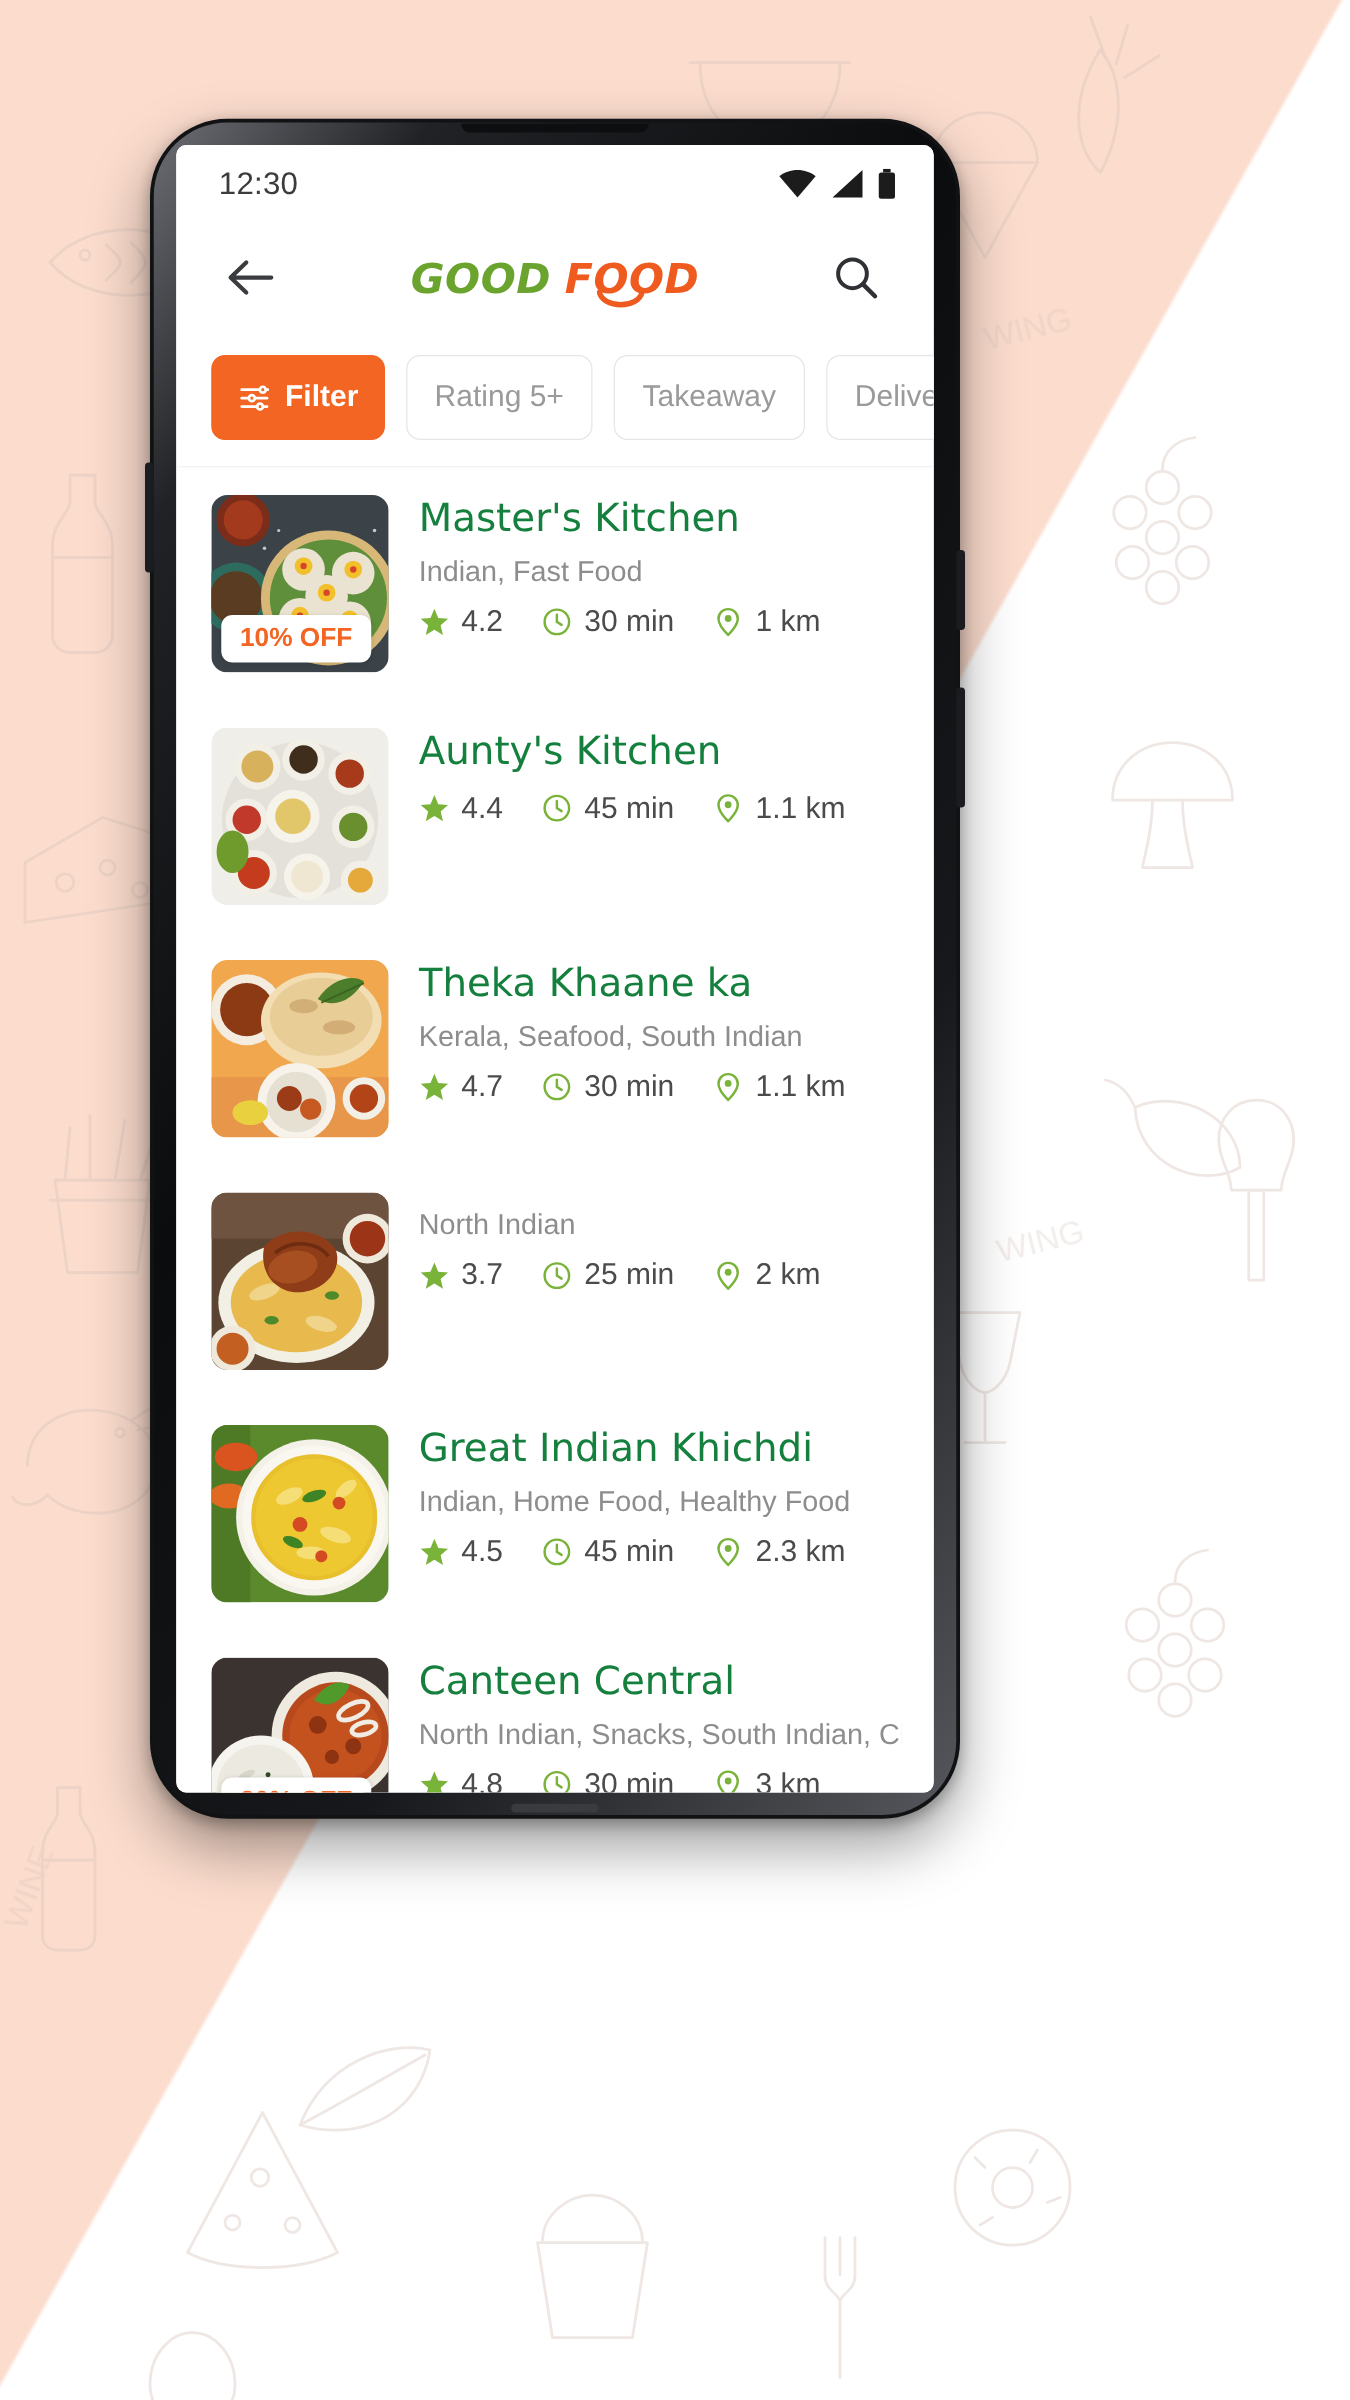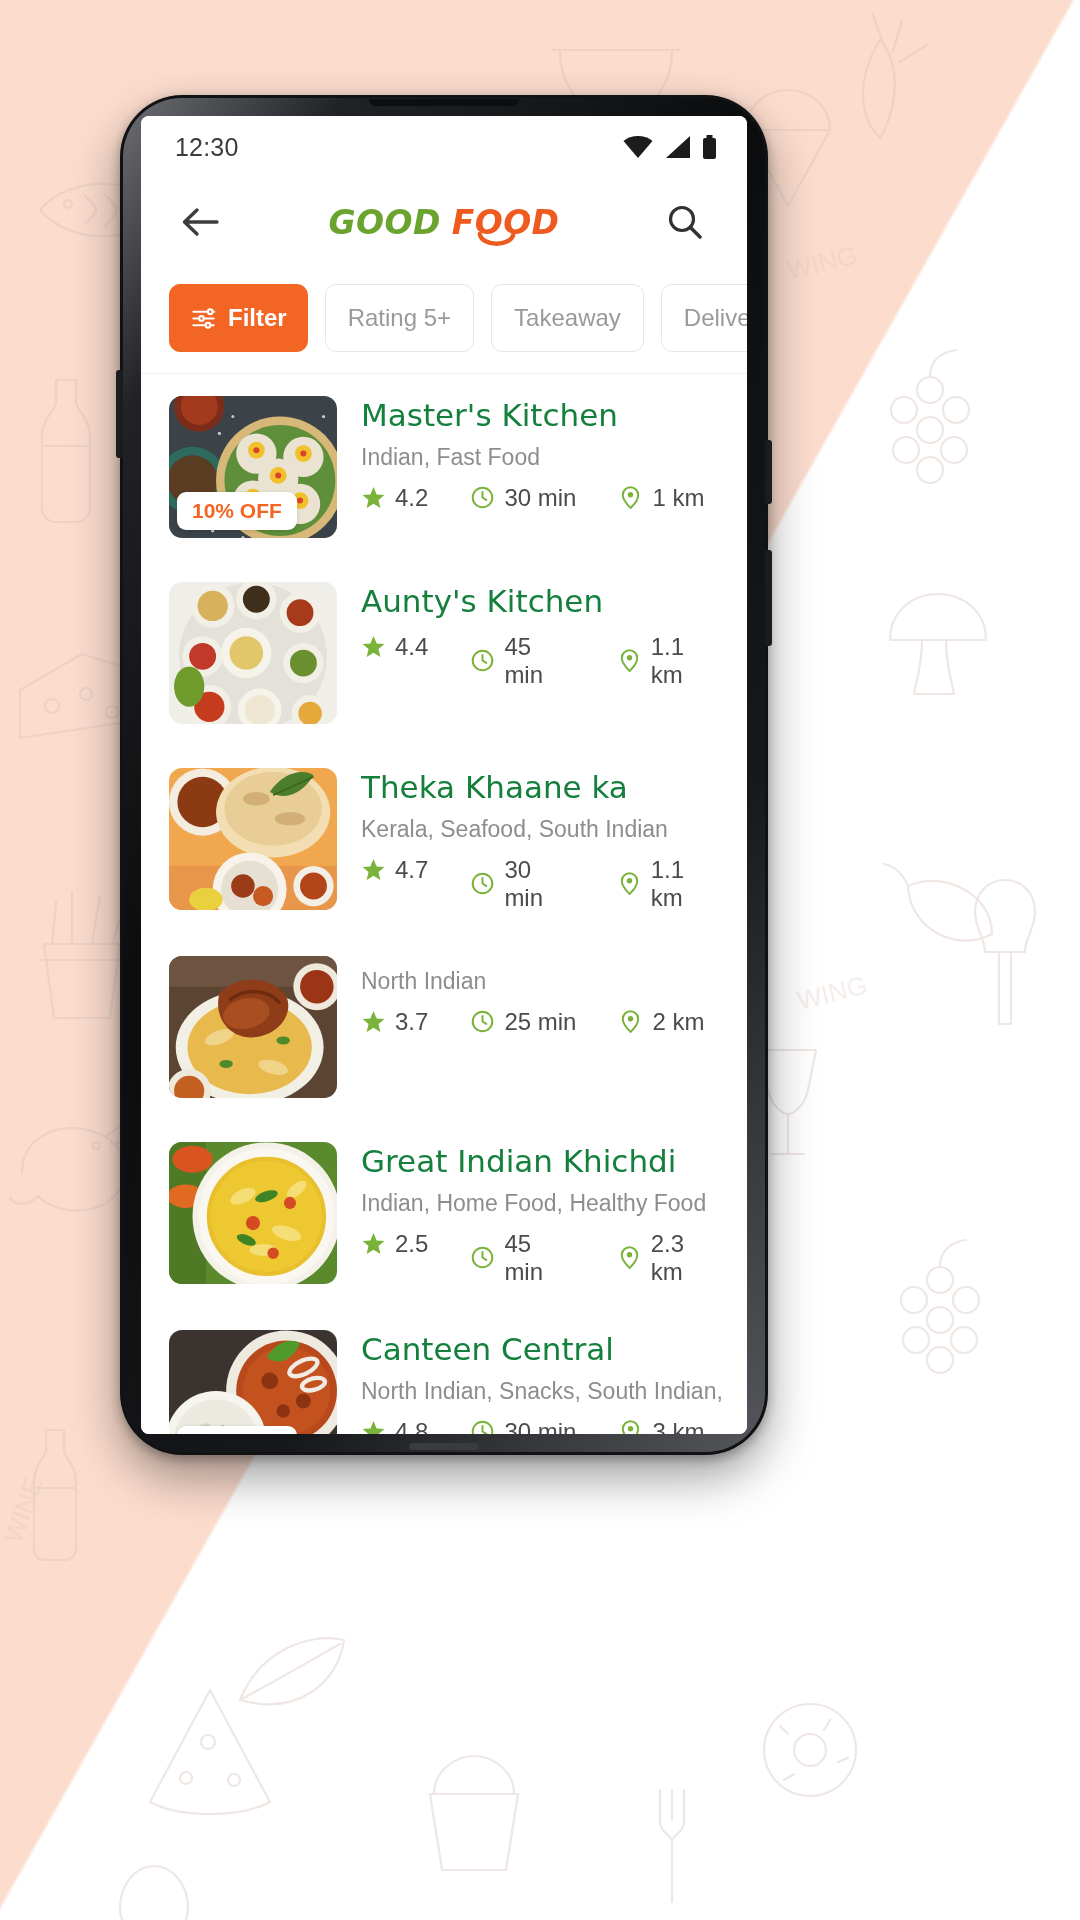--- a/index.html
+++ b/index.html
@@ -94,21 +94,21 @@
   .chip.active{ background:#f26522; border-color:#f26522; color:#fff; font-weight:bold; padding:0 20px; }
 
   
   #rest-list{ background:#fff; }
   .rest-card{
     display:flex; gap:24px; padding:22px 26px 22px 28px;
     align-items:flex-start;
   }
   .thumb-wrap{
     position:relative; flex:0 0 auto;
-    width:168px; height:142px; border-radius:13px; overflow:hidden;
+    width:142px; height:142px; border-radius:13px; overflow:hidden;
   }
   .thumb-img{ width:100%; height:100%; display:block; }
   .badge{
     position:absolute; left:8px; bottom:8px;
     background:#fff; color:#f26522;
     font-size:21px; font-weight:bold;
     padding:7px 15px; border-radius:9px;
     box-shadow:0 1px 4px rgba(0,0,0,.14);
     white-space:nowrap;
   }
@@ -116,21 +116,21 @@
   .rest-name{
     font-size:31px; color:#15803d; font-weight:500; line-height:1.16;
     font-family:"DejaVu Sans", sans-serif;
     white-space:nowrap; overflow:hidden;
   }
   .rest-name.two-line{ white-space:normal; }
   .rest-cuisine{
     font-size:23px; color:#8d8d8d; margin-top:10px;
     white-space:nowrap; overflow:hidden; text-overflow:clip;
   }
-  .rest-meta{ display:flex; align-items:flex-start; margin-top:13px;gap:11px; }
+  .rest-meta{ display:flex; align-items:flex-start; margin-top:13px; }
   .meta-item{ display:flex; align-items:center; gap:9px; font-size:24px; color:#4b4b4b; }
   .meta-item + .meta-item{ margin-left:31px; }
   .meta-ico{ display:flex; align-items:center; }
 </style>
 </head>
 <body>
 
 <div id="bg-wrap">
   <div id="bg-peach"></div>
   <svg id="bg-doodles" viewBox="0 0 1080 1920" xmlns="http://www.w3.org/2000/svg">
@@ -635,21 +635,21 @@
         <div class="rest-info">
           <div class="rest-name">Great Indian Khichdi</div>
           <div class="rest-cuisine">Indian, Home Food, Healthy Food</div>
           <div class="rest-meta">
             <div class="meta-item">
               <span class="meta-ico">
                   <svg width="25" height="25" viewBox="0 0 24 24">
                     <path d="M12 2 L15 9 L22.5 9.6 L16.8 14.5 L18.6 22 L12 18 L5.4 22 L7.2 14.5 L1.5 9.6 L9 9 Z" fill="#7ab33a"></path>
                   </svg>
                 </span>
-              <span>2.5</span>
+              <span>4.5</span>
             </div>
             <div class="meta-item">
               <span class="meta-ico">
                   <svg width="25" height="25" viewBox="0 0 24 24">
                     <circle cx="12" cy="12" r="9.4" fill="none" stroke="#7ab33a" stroke-width="1.9"></circle>
                     <path d="M12 6.6 V12 L15.6 14.3" fill="none" stroke="#7ab33a" stroke-width="1.9" stroke-linecap="round"></path>
                   </svg>
                 </span>
               <span>45 min</span>
             </div>

